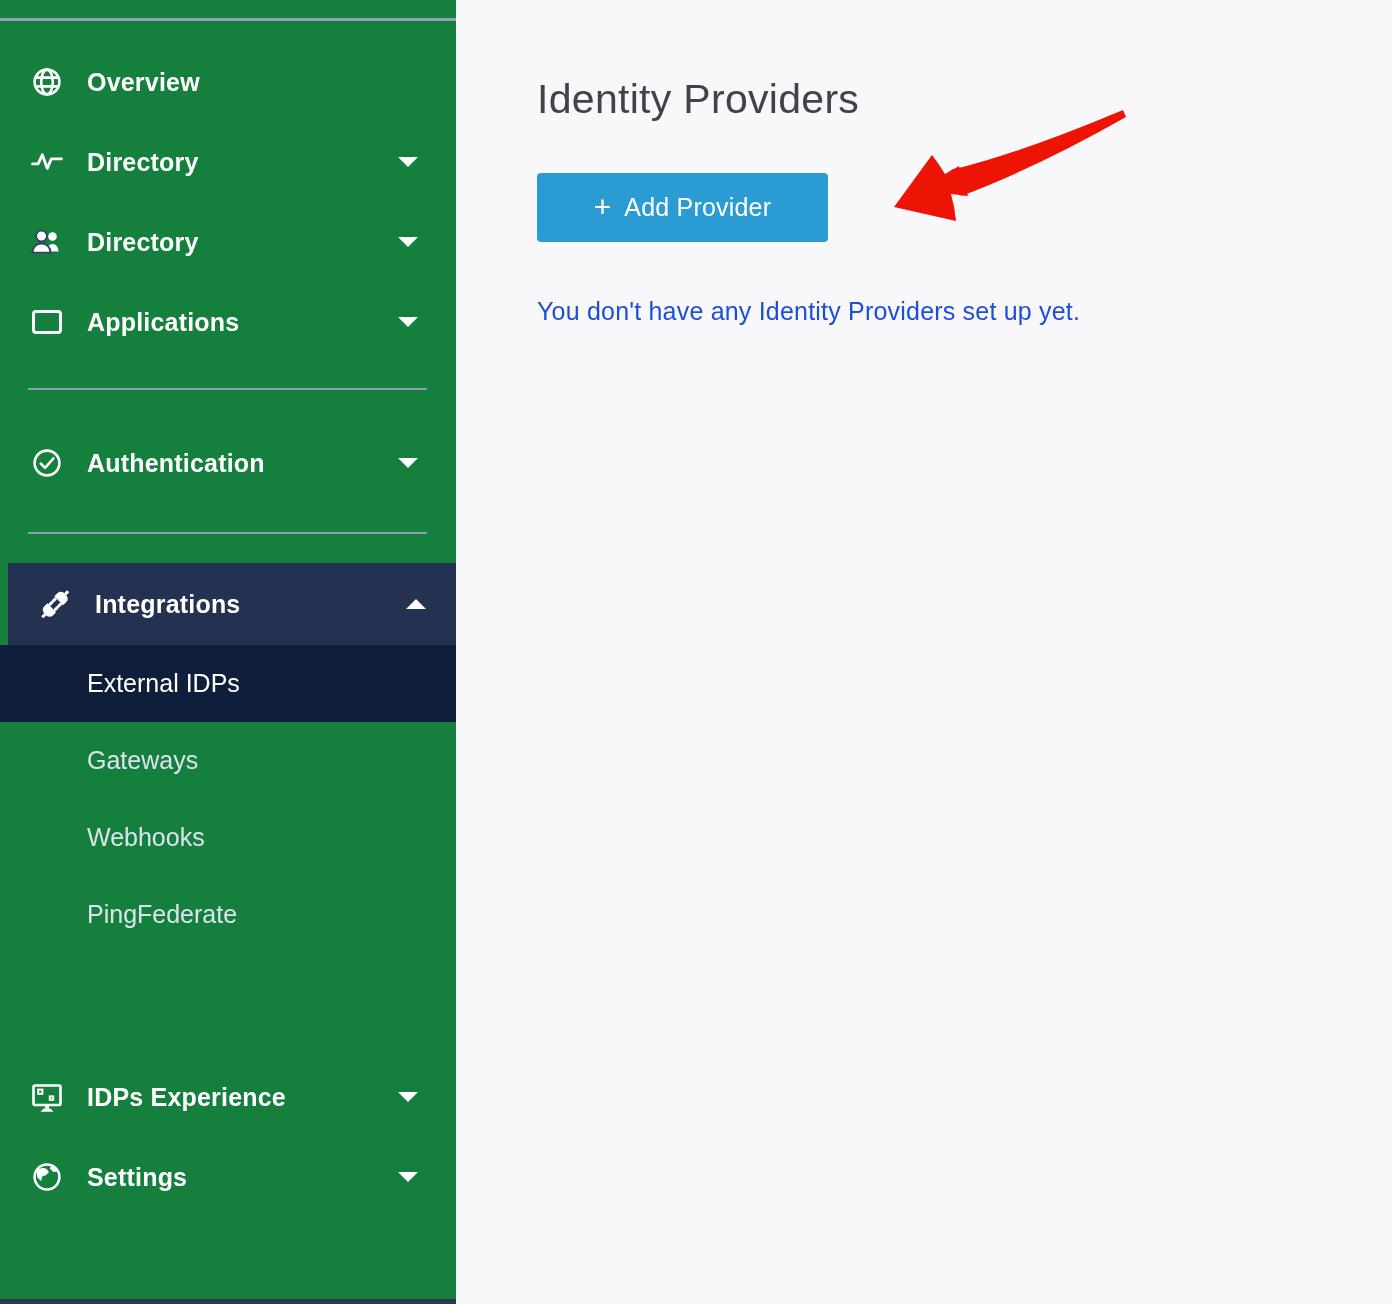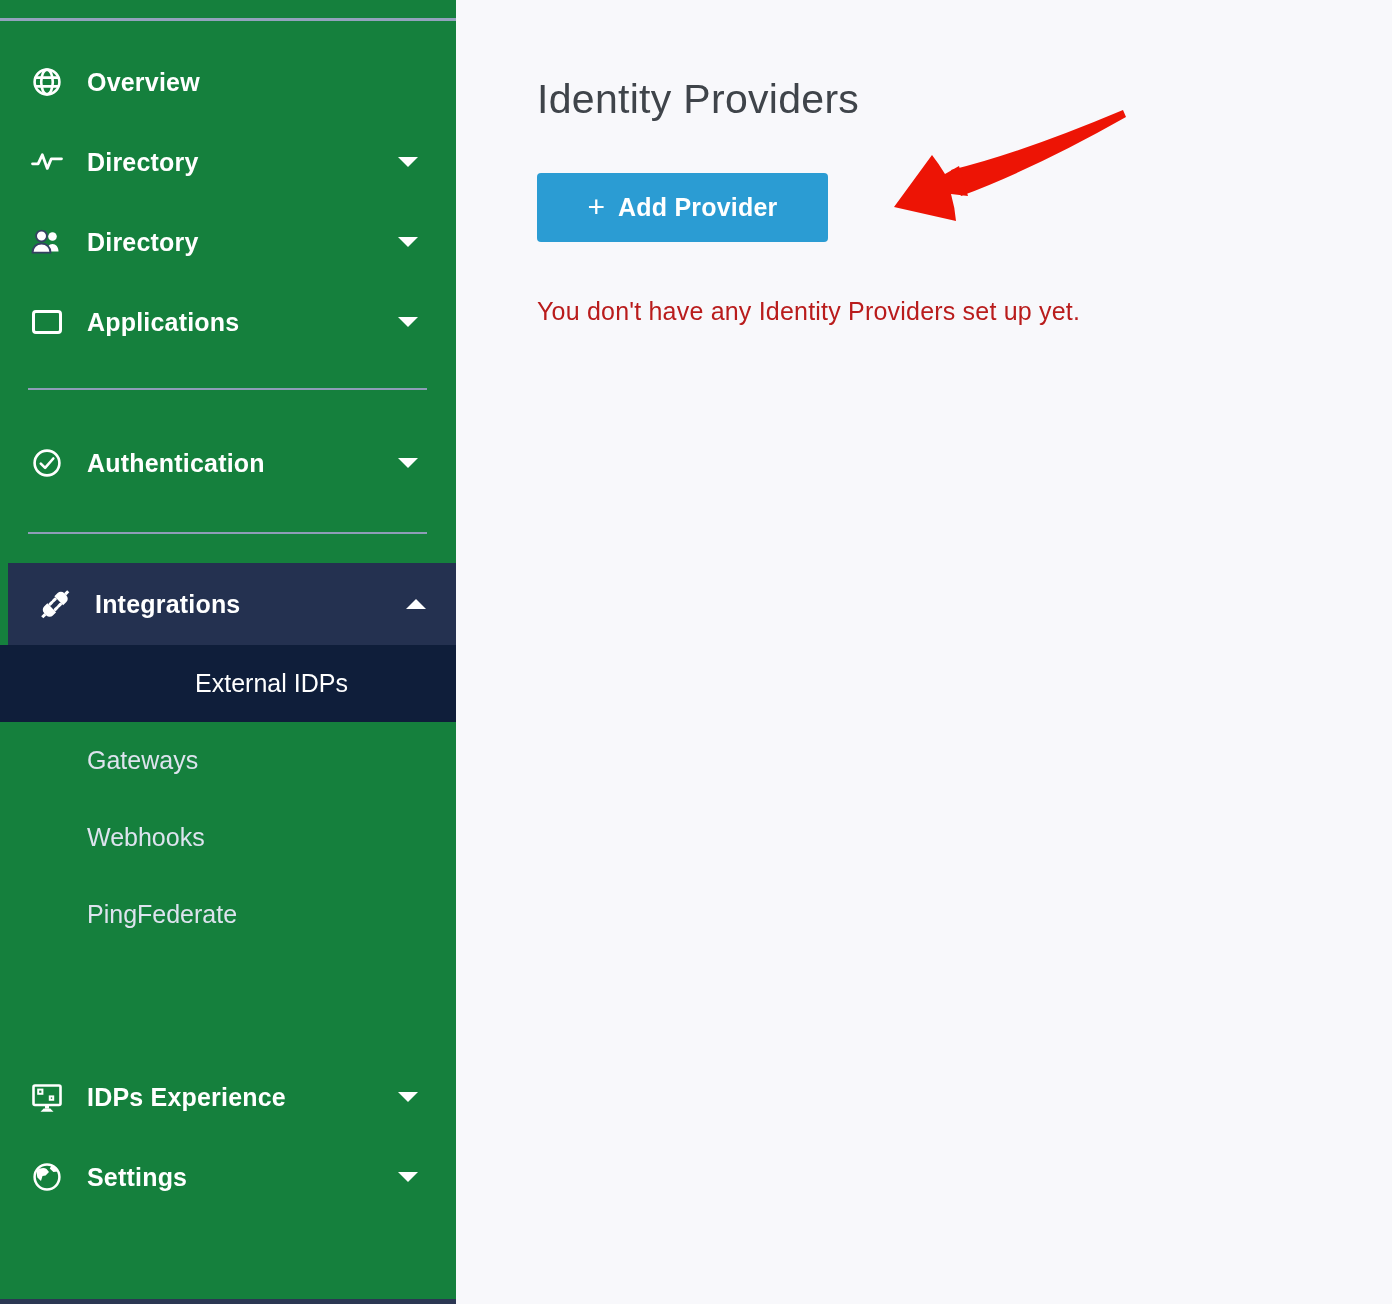--- a/index.html
+++ b/index.html
@@ -55,21 +55,20 @@
     display: flex; align-items: center;
     padding-left: 87px;
     cursor: pointer;
     color: #dde3ee;
     font-size: 25px;
     font-weight: 400;
   }
   .nav-sub.selected {
     background: #0f1e3a;
     color: #ffffff;
-    justify-content: center;
   }
   .divider {
     position: absolute;
     left: 28px; width: 399px; height: 2px;
     background: #8e9db8;
   }
   .chev {
     position: absolute;
     right: 38px; top: 50%;
     width: 0; height: 0;
@@ -108,28 +107,28 @@
     font-family: "Liberation Sans", "DejaVu Sans", sans-serif;
   }
   .add-btn .plus {
     font-size: 30px;
     font-weight: 400;
     margin-right: 13px;
     position: relative; top: -1px;
   }
   .add-btn .btn-label {
     font-size: 25px;
-    font-weight: 700;
+    font-weight: 400;
     letter-spacing: 0.2px;
   }
   .empty-state {
     position: absolute;
     left: 81px; top: 297px;
     font-size: 25px;
-    color: #b91c1c;
+    color: #1d4ed8;
     letter-spacing: 0.2px;
   }
   .arrow-svg {
     position: absolute;
     left: 0; top: 0;
     width: 740px; height: 280px;
     pointer-events: none;
   }
 </style>
 </head>

